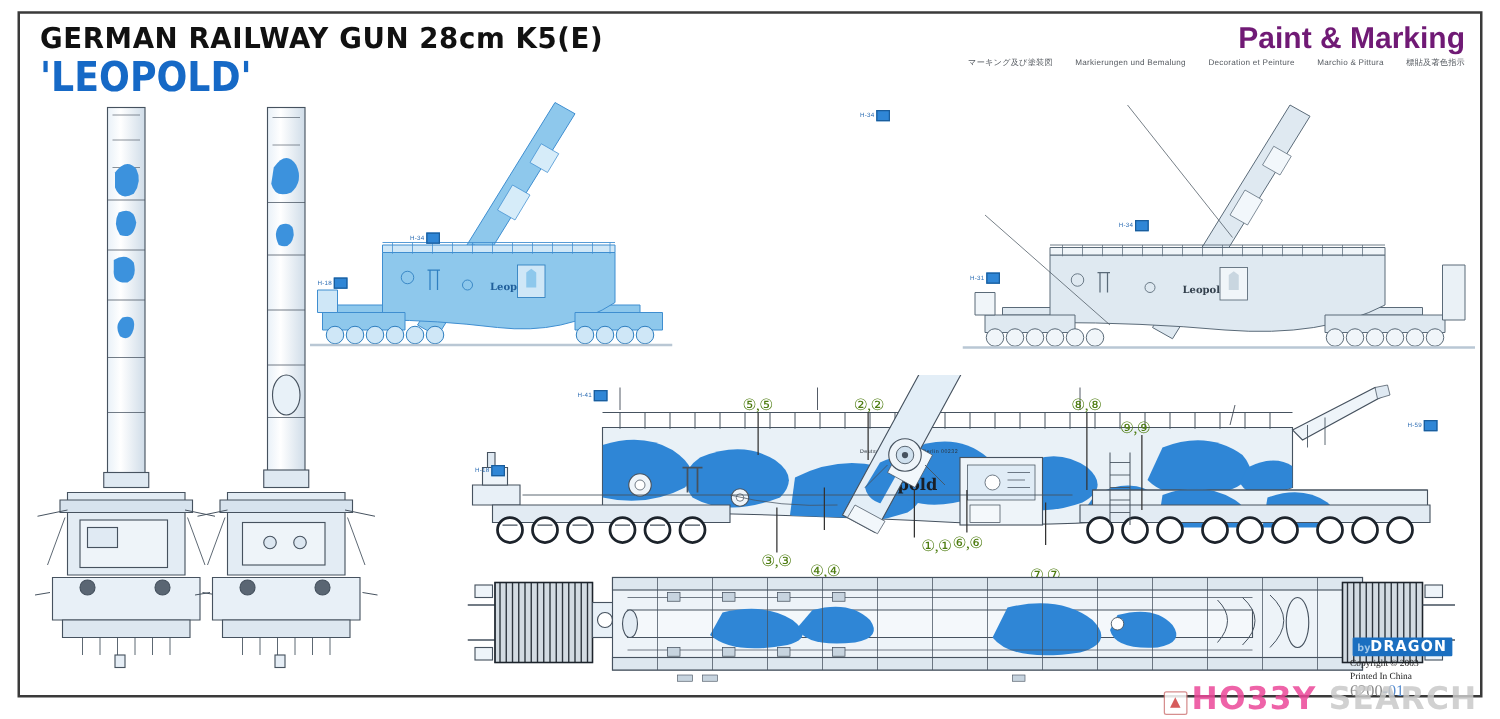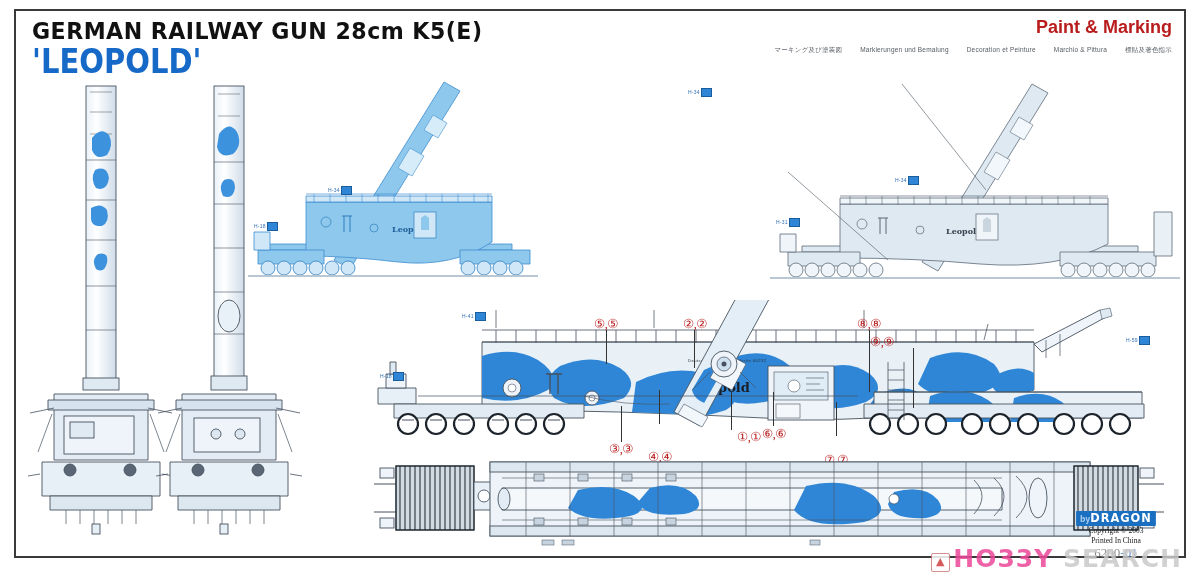--- a/index.html
+++ b/index.html
@@ -18,44 +18,44 @@
   .title-line1{position:absolute;left:32px;top:18px;
       font-size:23px;font-weight:bold;letter-spacing:0.5px;color:#111111;
       font-family:"DejaVu Sans", sans-serif;white-space:nowrap;
       transform:scaleX(0.96);transform-origin:left center;}
   .title-line2{position:absolute;left:32px;top:42px;
       font-size:33px;font-weight:bold;letter-spacing:0px;color:#1669c6;
       font-family:"DejaVu Sans", sans-serif;white-space:nowrap;
       transform:scaleX(0.88);transform-origin:left center;}
 
   .pm-title{position:absolute;right:28px;top:17px;text-align:left;
-      font-size:18px;font-weight:bold;color:#b91c1c;
+      font-size:24px;font-weight:bold;color:#701a75;
       font-family:"Liberation Sans", sans-serif;white-space:nowrap;}
   .pm-langs{position:absolute;right:28px;top:46px;text-align:right;
       font-size:6.5px;color:#555a60;white-space:nowrap;letter-spacing:0.2px;}
   .pm-langs span{margin-left:16px;}
 
   
   svg{display:block;}
   .dw{position:absolute;}
 
   
-  .callout{position:absolute;font-size:12.5px;color:#b91c1c;white-space:nowrap;
+  .callout{position:absolute;font-size:12.5px;color:#4d7c0f;white-space:nowrap;
            font-family:"Liberation Serif", serif;letter-spacing:-0.5px;}
   .leader{position:absolute;background:#333;width:1px;}
 
   
   .chip{position:absolute;font-size:5px;color:#2f6fb5;white-space:nowrap;
         letter-spacing:0.2px;}
   .chip .sw{display:inline-block;width:9px;height:7px;background:#2f86d6;
             vertical-align:middle;margin-left:1px;border:0.5px solid #1a5d9c;}
 
   
-  .copy-box{position:absolute;right:36px;bottom:14px;width:96px;
-            text-align:center;}
+  .copy-box{position:absolute;right:24px;bottom:14px;width:96px;
+            }
   .dragon-logo{display:inline-block;background:#1b6fc0;color:#ffffff;
       font-family:"DejaVu Sans", sans-serif;font-weight:bold;font-size:12px;
       letter-spacing:1px;padding:0px 4px 1px 4px;border-radius:1px;
       transform:scaleX(0.95);}
   .dragon-pre{color:#9fc6e8;font-size:8px;letter-spacing:0;}
   .copy-line{font-size:7.5px;color:#222;line-height:9.5px;
              font-family:"Liberation Serif", serif;}
   .code-line{font-size:13px;color:#8a8a8a;font-family:"Liberation Serif",serif;}
   .code-line em{font-style:normal;color:#5b8fd0;}
 
@@ -394,21 +394,21 @@
   <div class="chip" style="left:380px;top:372px;">
     <span>H-18</span><span class="sw"></span>
   </div>
   <div class="chip" style="left:1126px;top:336px;">
     <span>H-59</span><span class="sw"></span>
   </div>
 
   <div class="callout" style="left:594px;top:316px;">⑤,⑤</div>
   <div class="callout" style="left:683px;top:316px;">②,②</div>
   <div class="callout" style="left:857px;top:316px;">⑧,⑧</div>
-  <div class="callout" style="left:870px;top:334px;text-align:center;">⑨,⑨</div>
+  <div class="callout" style="left:896px;top:334px;text-align:center;">⑨,⑨</div>
   <div class="callout" style="left:648px;top:449px;">④,④</div>
   <div class="callout" style="left:737px;top:429px;">①,①</div>
   <div class="callout" style="left:762px;top:426px;">⑥,⑥</div>
   <div class="callout" style="left:824px;top:452px;">⑦,⑦</div>
   <div class="callout" style="left:609px;top:441px;">③,③</div>
 
   <div class="leader" style="left:606px;top:330px;height:34px;"></div>
   <div class="leader" style="left:694px;top:330px;height:38px;"></div>
   <div class="leader" style="left:869px;top:330px;height:62px;"></div>
   <div class="leader" style="left:913px;top:348px;height:60px;"></div>

